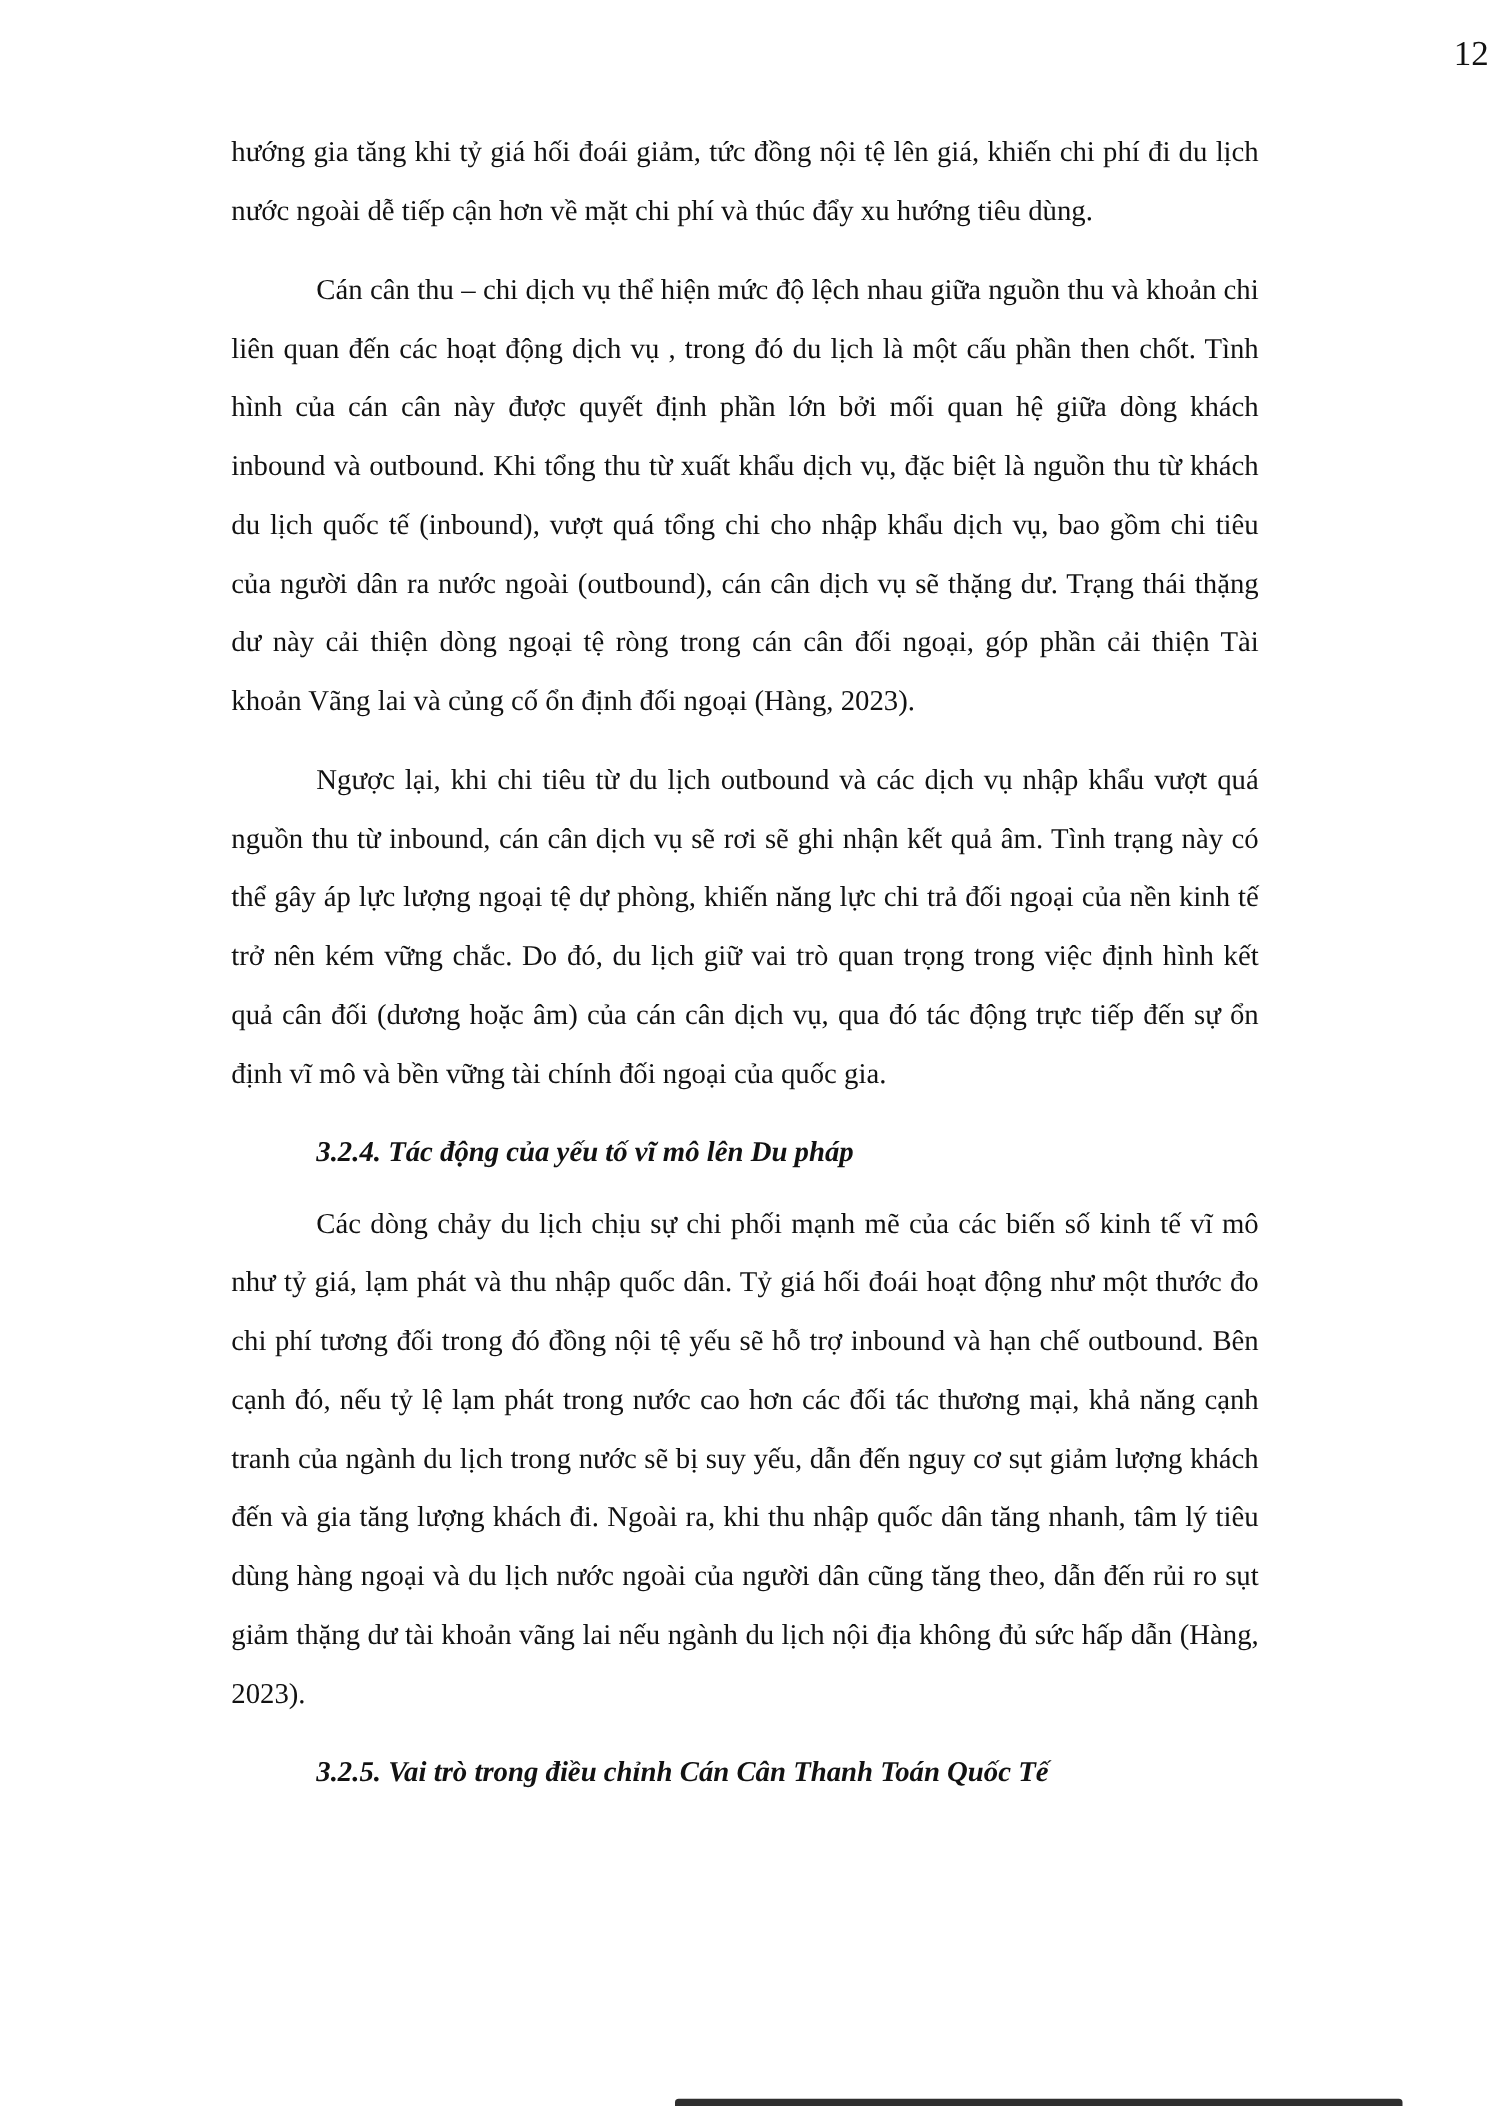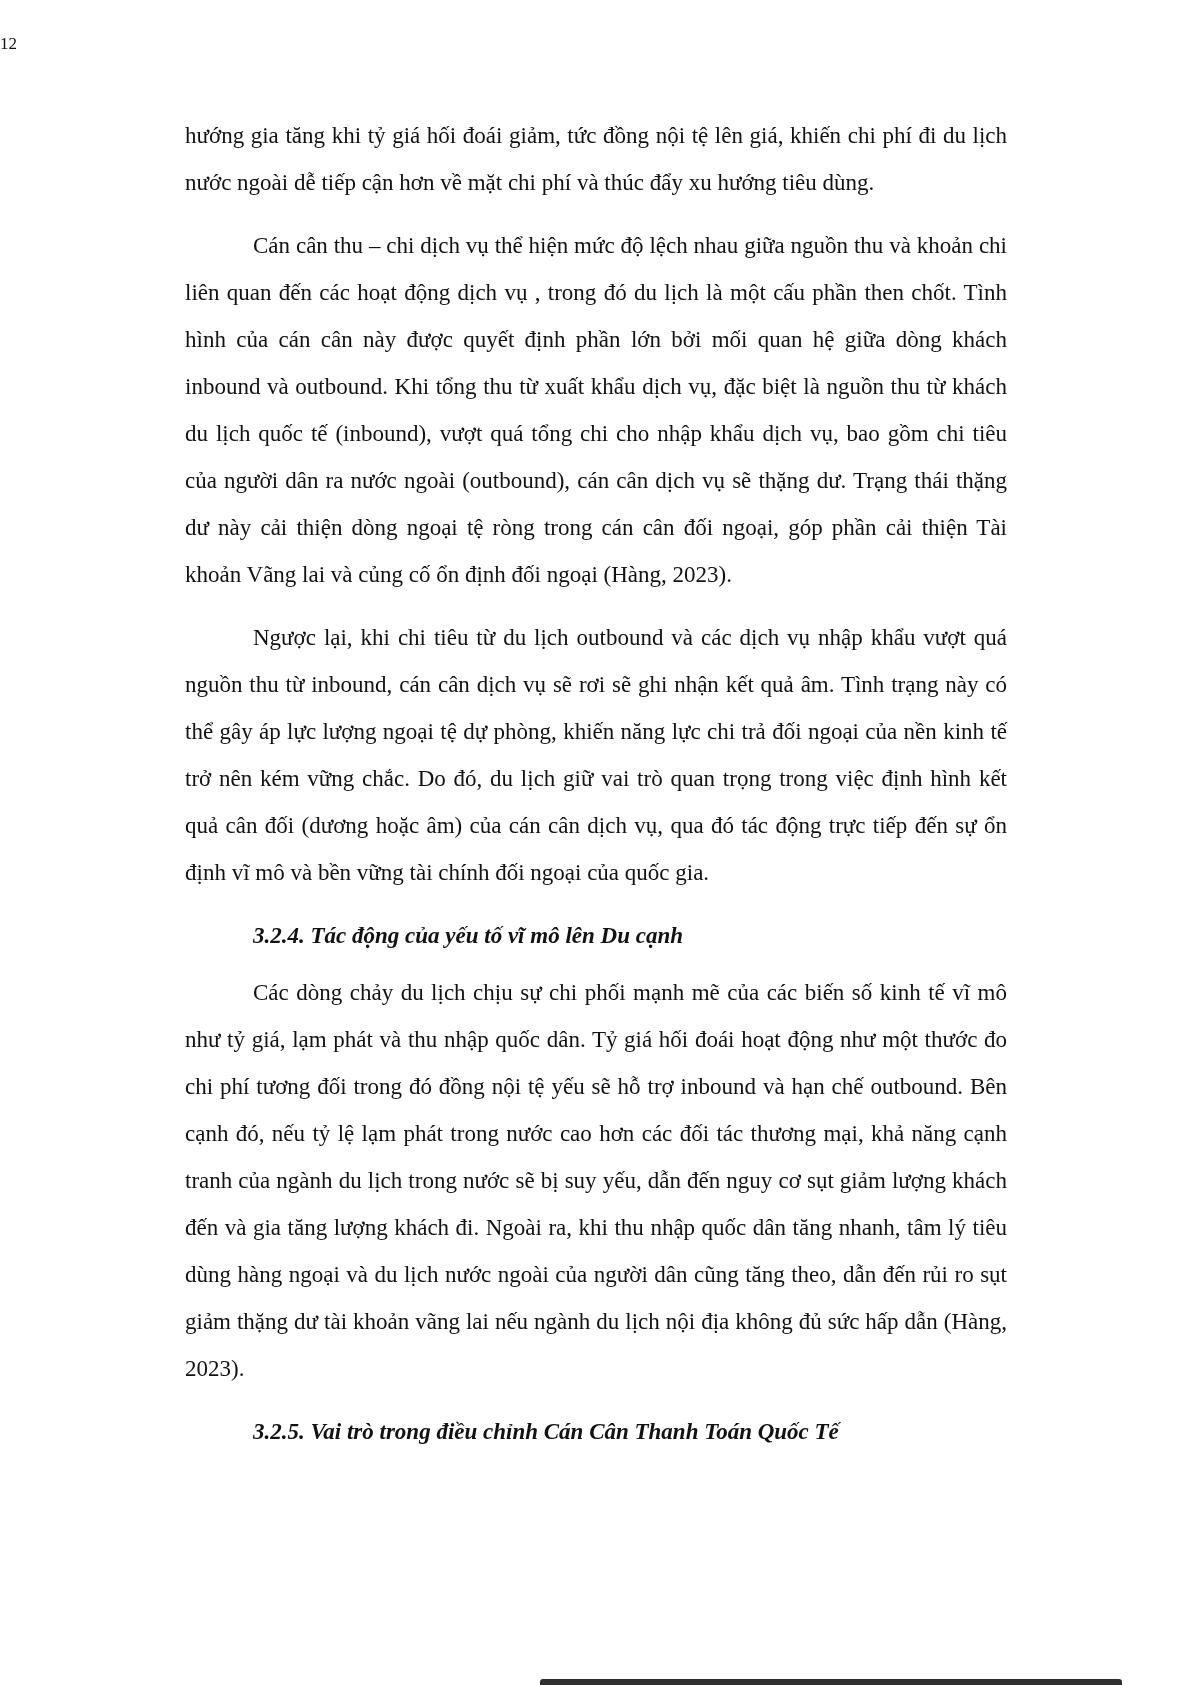--- a/index.html
+++ b/index.html
@@ -14,27 +14,27 @@
     background: #ffffff;
     font-family: "Liberation Serif", "DejaVu Serif", serif;
     color: #121212;
     overflow: hidden;
   }
   .page-number {
     position: absolute;
     top: 30px;
     left: 0;
     width: 100%;
-    text-align: left;
-    font-size: 17px;
+    text-align: right;
+    font-size: 28px;
     line-height: 28px;
   }
   .content {
     position: absolute;
-    top: 112px;
+    top: 98px;
     left: 185px;
     width: 822px;
     font-family: Liberation Serif, serif;
   }
   .content p {
     margin: 0 0 16px 0;
     font-size: 23px;
     line-height: 47px;
     text-align: justify;
     text-indent: 68px;
@@ -72,21 +72,21 @@
 
   <div class="content">
 
     <p class="no-indent">hướng gia tăng khi tỷ giá hối đoái giảm, tức đồng nội tệ lên giá, khiến chi phí đi du lịch nước ngoài dễ tiếp cận hơn về mặt chi phí và thúc đẩy xu hướng tiêu dùng.</p>
 
 
     <p>Cán cân thu – chi dịch vụ thể hiện mức độ lệch nhau giữa nguồn thu và khoản chi liên quan đến các hoạt động dịch vụ , trong đó du lịch là một cấu phần then chốt. Tình hình của cán cân này được quyết định phần lớn bởi mối quan hệ giữa dòng khách inbound và outbound. Khi tổng thu từ xuất khẩu dịch vụ, đặc biệt là nguồn thu từ khách du lịch quốc tế (inbound), vượt quá tổng chi cho nhập khẩu dịch vụ, bao gồm chi tiêu của người dân ra nước ngoài (outbound), cán cân dịch vụ sẽ thặng dư. Trạng thái thặng dư này cải thiện dòng ngoại tệ ròng trong cán cân đối ngoại, góp phần cải thiện Tài khoản Vãng lai và củng cố ổn định đối ngoại (Hàng, 2023).</p>
 
     <p>Ngược lại, khi chi tiêu từ du lịch outbound và các dịch vụ nhập khẩu vượt quá nguồn thu từ inbound, cán cân dịch vụ sẽ rơi sẽ ghi nhận kết quả âm. Tình trạng này có thể gây áp lực lượng ngoại tệ dự phòng, khiến năng lực chi trả đối ngoại của nền kinh tế trở nên kém vững chắc. Do đó, du lịch giữ vai trò quan trọng trong việc định hình kết quả cân đối (dương hoặc âm) của cán cân dịch vụ, qua đó tác động trực tiếp đến sự ổn định vĩ mô và bền vững tài chính đối ngoại của quốc gia.</p>
 
-    <h3>3.2.4. Tác động của yếu tố vĩ mô lên Du cạnh</h3>
+    <h3>3.2.4. Tác động của yếu tố vĩ mô lên Du pháp</h3>
 
     <p>Các dòng chảy du lịch chịu sự chi phối mạnh mẽ của các biến số kinh tế vĩ mô như tỷ giá, lạm phát và thu nhập quốc dân. Tỷ giá hối đoái hoạt động như một thước đo chi phí tương đối trong đó đồng nội tệ yếu sẽ hỗ trợ inbound và hạn chế outbound. Bên cạnh đó, nếu tỷ lệ lạm phát trong nước cao hơn các đối tác thương mại, khả năng cạnh tranh của ngành du lịch trong nước sẽ bị suy yếu, dẫn đến nguy cơ sụt giảm lượng khách đến và gia tăng lượng khách đi. Ngoài ra, khi thu nhập quốc dân tăng nhanh, tâm lý tiêu dùng hàng ngoại và du lịch nước ngoài của người dân cũng tăng theo, dẫn đến rủi ro sụt giảm thặng dư tài khoản vãng lai nếu ngành du lịch nội địa không đủ sức hấp dẫn (Hàng, 2023).</p>
 
     <h3 class="tight">3.2.5. Vai trò trong điều chỉnh Cán Cân Thanh Toán Quốc Tế</h3>
 
 
   </div>
 
   <div class="bottom-bar"></div>
 

